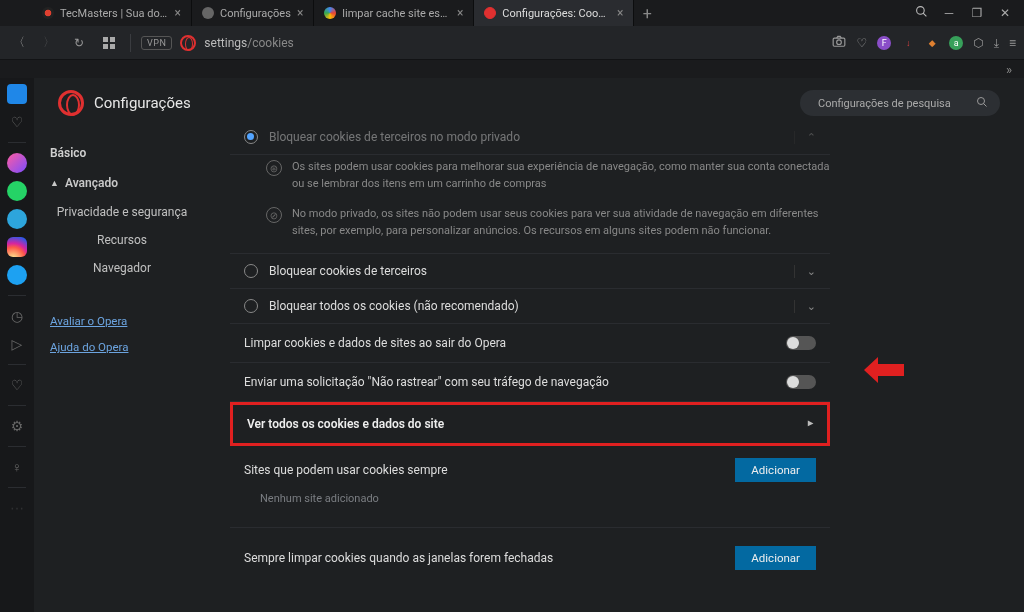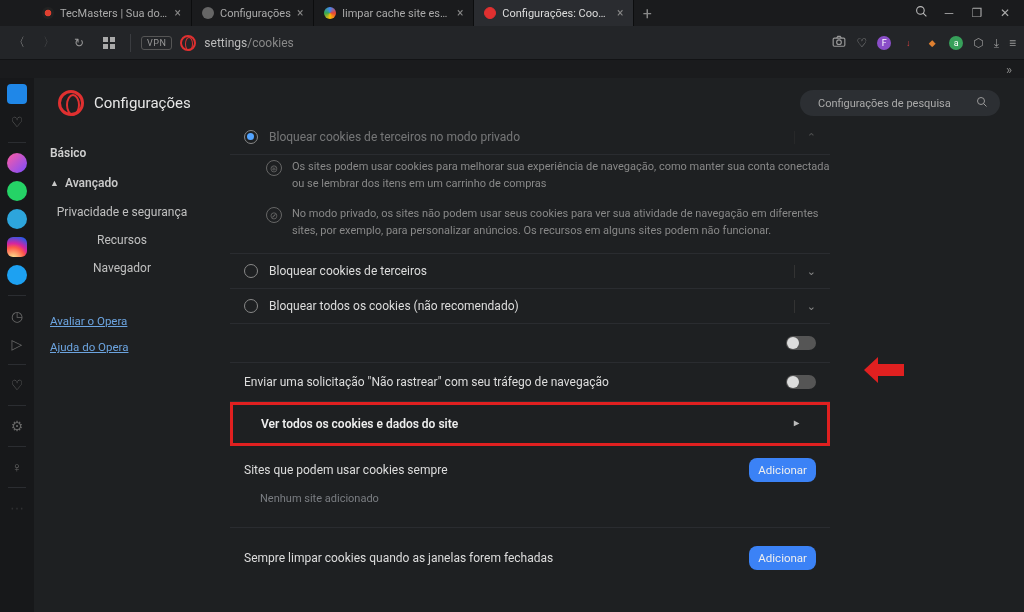--- a/index.html
+++ b/index.html
@@ -77,30 +77,30 @@
   .radio.on::after { content: ""; position: absolute; left: 2px; top: 2px; width: 7px; height: 7px; border-radius: 50%; background: #53a4ff; }
   .chev { margin-left: auto; color: #888; font-size: 11px; }
   .desc { color: #888; font-size: 11px; line-height: 1.5; padding: 4px 0 10px 36px; display: flex; gap: 10px; }
   .desc-icon { width: 16px; height: 16px; border: 1.5px solid #666; border-radius: 50%; flex-shrink: 0; color: #666; font-size: 10px; display: flex; align-items: center; justify-content: center; margin-top: 1px; }
   .desc-text { flex: 1; }
 
   .toggle-row { display: flex; align-items: center; padding: 12px 14px; border-bottom: 1px solid #2a2c30; font-size: 12px; color: #ddd; gap: 12px; }
   .toggle { margin-left: auto; width: 30px; height: 14px; background: #555; border-radius: 8px; position: relative; flex-shrink: 0; }
   .toggle::after { content: ""; position: absolute; width: 12px; height: 12px; background: #ddd; border-radius: 50%; top: 1px; left: 1px; }
 
-  .link-row { display: flex; padding: 12px 28px; font-size: 12px; font-weight: 600; color: #eee; border: 3px solid #e02020; }
+  .link-row { display: flex; padding: 12px 14px; font-size: 12px; font-weight: 600; color: #eee; border: 3px solid #e02020; }
   .link-row .arr { margin-left: auto; color: #bbb; font-size: 10px; }
 
   .arrow-callout { position: absolute; width: 44px; height: 26px; right: 116px; top: 279px; }
   .arrow-callout::before { content: ""; position: absolute; left: 12px; top: 7px; width: 28px; height: 12px; background: #e02020; }
   .arrow-callout::after { content: ""; position: absolute; left: 0; top: 0; border-right: 14px solid #e02020; border-top: 13px solid transparent; border-bottom: 13px solid transparent; }
 
   .subheader { font-size: 12.5px; font-weight: 600; color: #eee; padding: 22px 14px 6px; }
   .subrow { padding: 12px 14px 4px; display: flex; align-items: center; font-size: 12px; color: #ddd; }
-  .btn { background: #3b82f6; color: #eee; border-radius: 8px; padding: 5px 9px; font-size: 11.5px; margin-left: auto; }
+  .btn { background: #0369a1; color: #eee; border-radius: 0; padding: 5px 16px; font-size: 11.5px; margin-left: auto; }
   .empty { padding: 6px 14px 16px 30px; color: #7a7d82; font-size: 11px; }
 
   .favicon { width: 12px; height: 12px; border-radius: 50%; flex-shrink: 0; }
   .fav1 { background: radial-gradient(circle,#e04030 40%,#222 42%); }
   .fav2 { background: #666; }
   .fav3 { background: conic-gradient(#4285f4,#ea4335,#fbbc05,#34a853,#4285f4); }
   .fav4 { background: #e03030; border-radius: 50%; border: 1px solid #e03030; }
 </style>
 </head>
 <body>
@@ -263,20 +263,21 @@
             <span class="chev" style="border-left:1px solid #333;padding-left:12px">⌄</span>
           </div>
 
           <div class="opt-row">
             <span class="radio"></span>
             <span>Bloquear todos os cookies (não recomendado)</span>
             <span class="chev" style="border-left:1px solid #333;padding-left:12px">⌄</span>
           </div>
 
           <div class="toggle-row">
+            <span>Limpar cookies e dados de sites ao sair do Opera</span>
             <span class="toggle"></span>
           </div>
 
           <div class="toggle-row">
             <span>Enviar uma solicitação "Não rastrear" com seu tráfego de navegação</span>
             <span class="toggle"></span>
           </div>
 
           <div class="link-row">
             <span>Ver todos os cookies e dados do site</span>

